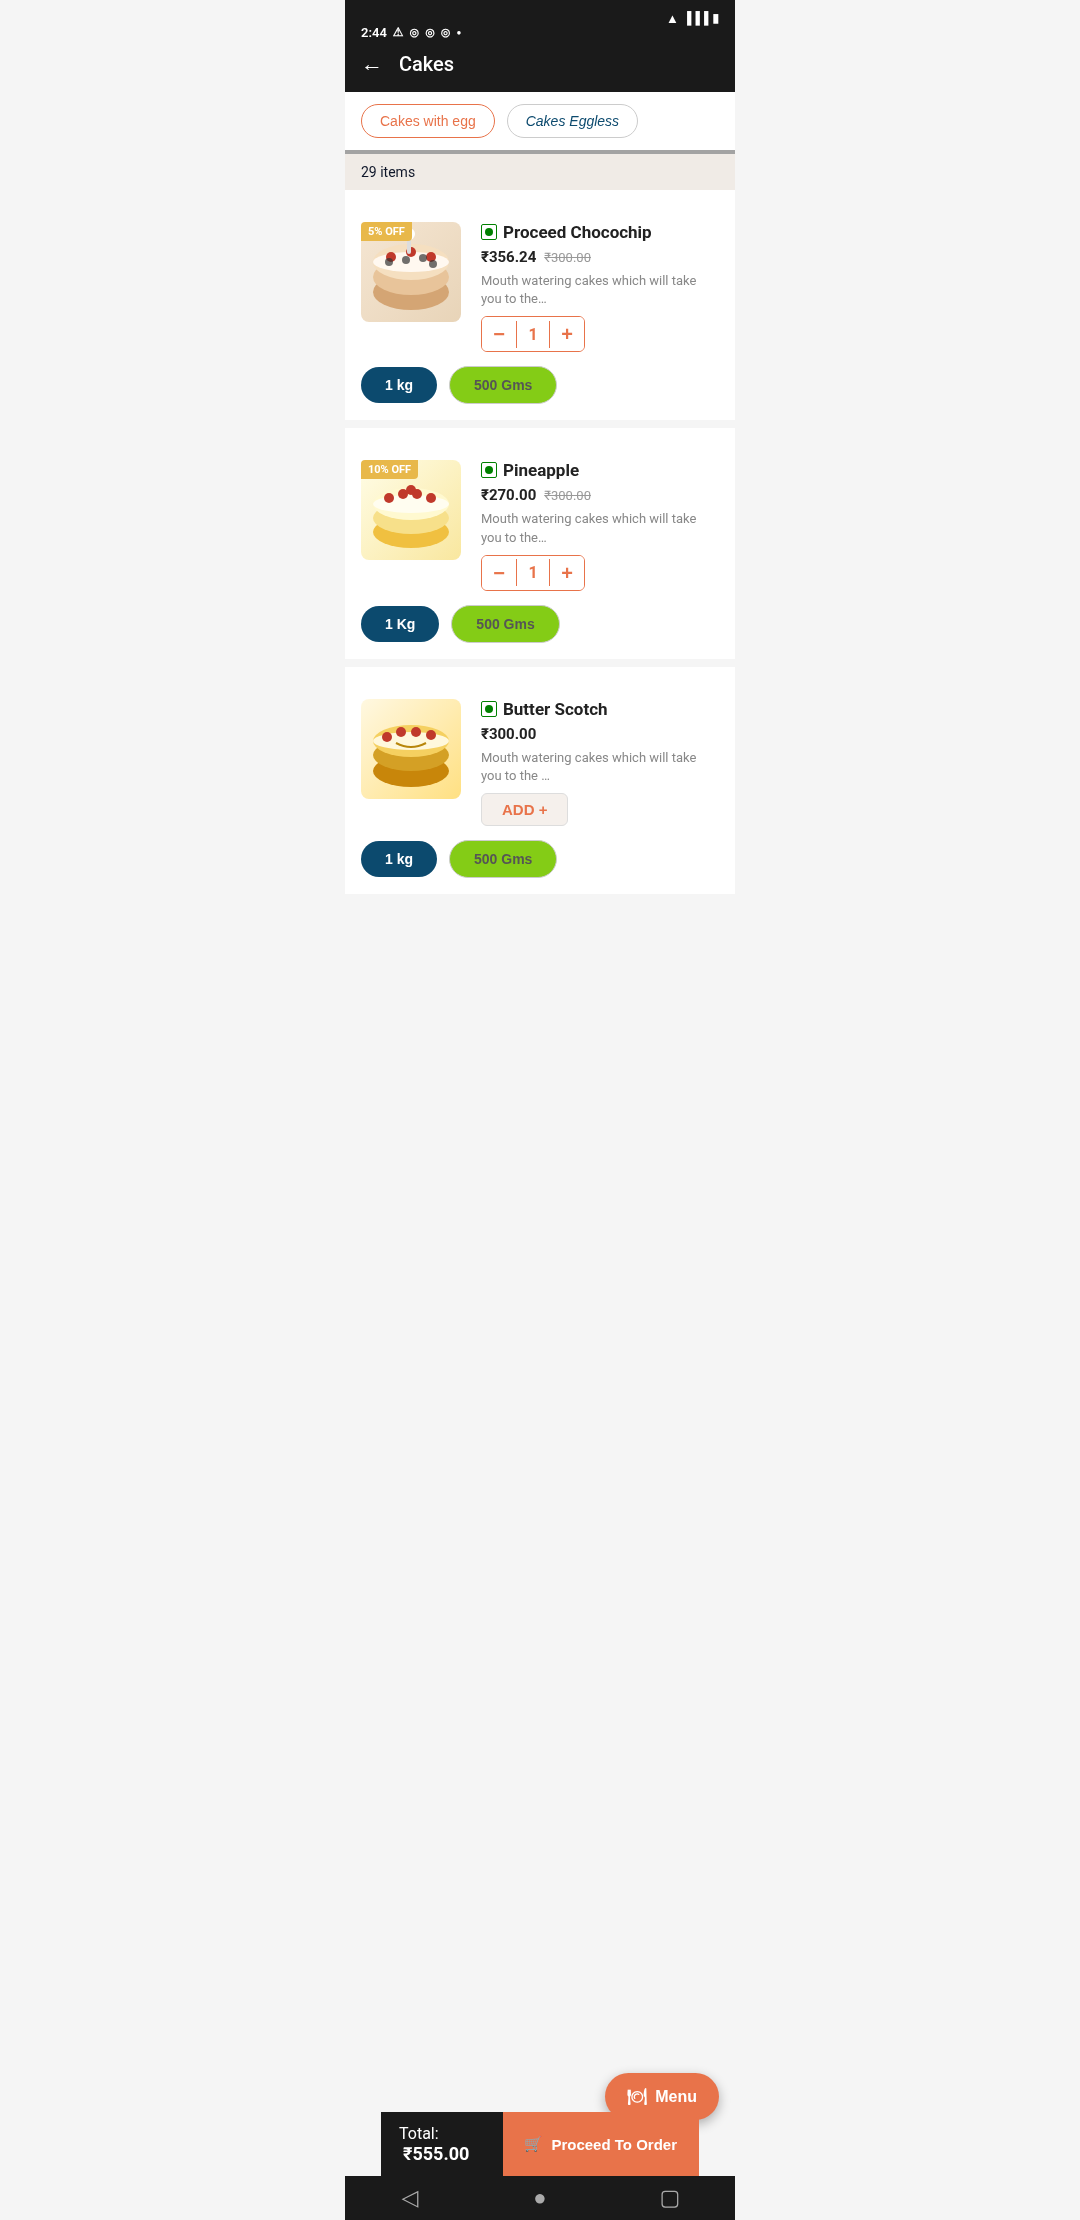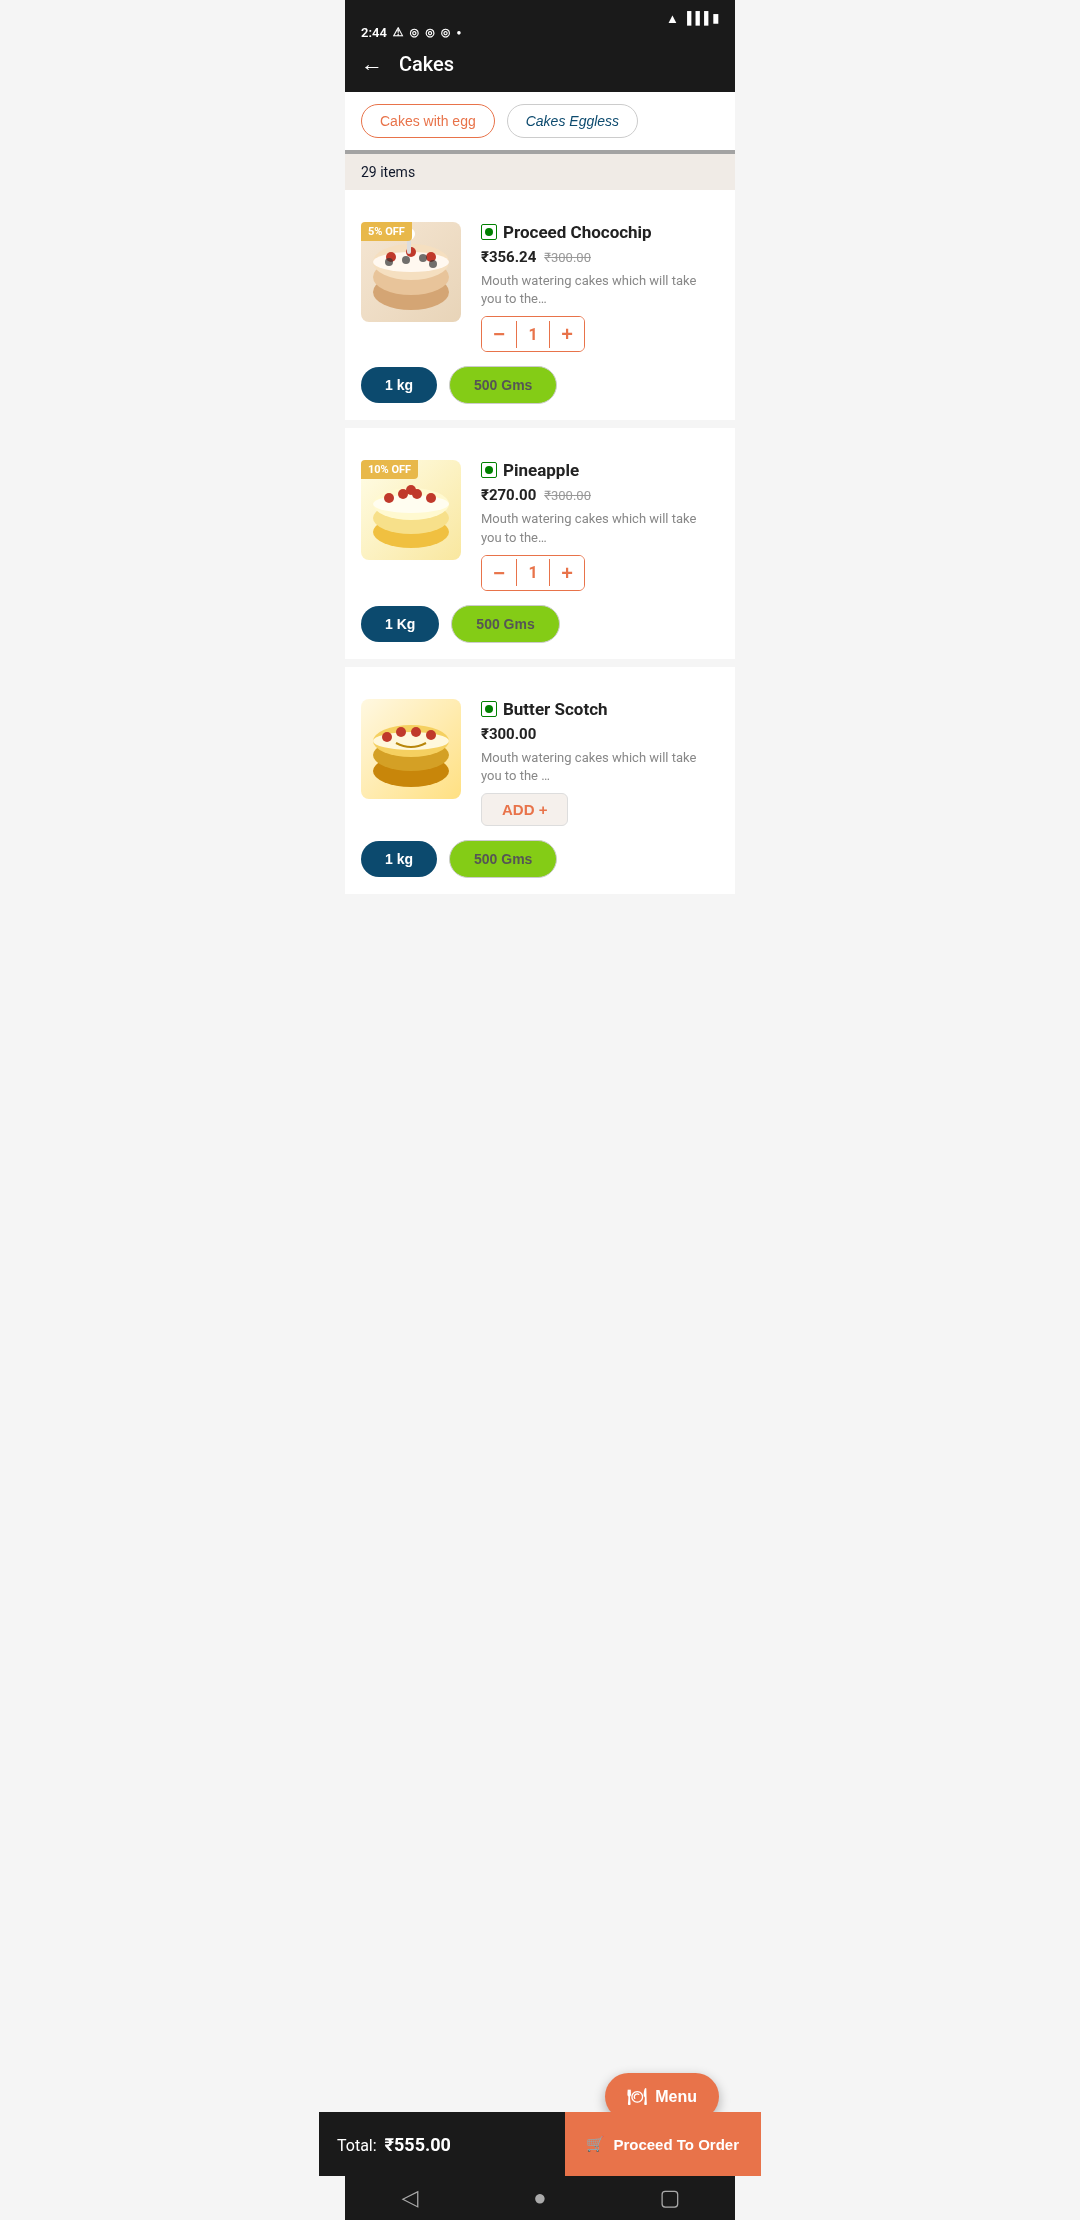--- a/index.html
+++ b/index.html
@@ -266,21 +266,21 @@
       color: #555;
       border: 1.5px solid #ccc;
     }
 
     
     .bottom-bar {
       position: fixed;
       bottom: 44px;
       left: 50%;
       transform: translateX(-50%);
-      width: 442px;
+      width: 318px;
       background: #1a1a1a;
       display: flex;
       align-items: center;
       height: 64px;
     }
     .total-section {
       flex: 1;
       padding: 0 18px;
       color: white;
     }

